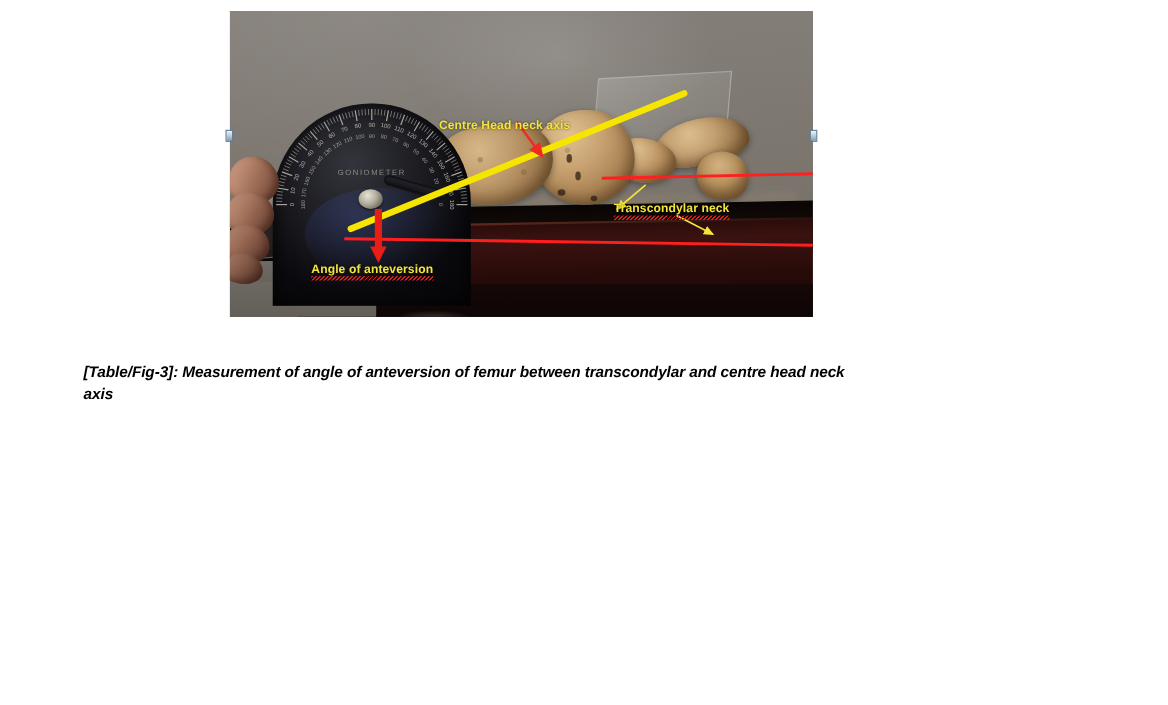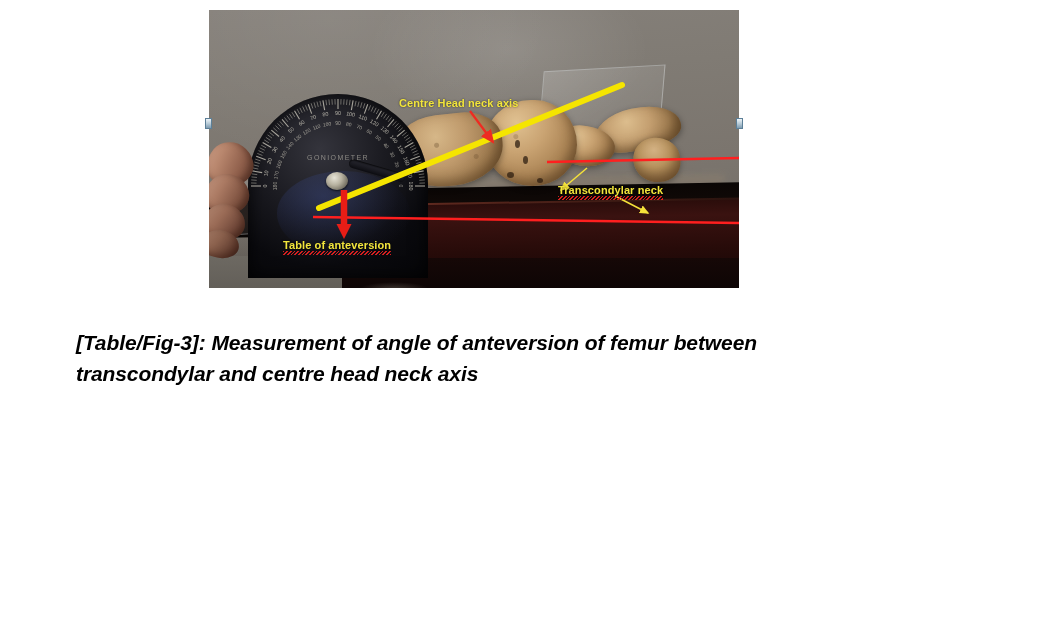--- a/index.html
+++ b/index.html
@@ -268,42 +268,42 @@
     position: absolute;
     z-index: 46;
     font-family: "Liberation Sans", sans-serif;
     font-size: 11px;
     font-weight: 700;
     color: #f2e53c;
     white-space: nowrap;
     text-shadow: 0 0 2px rgba(0,0,0,.65);
     letter-spacing: .1px;
   }
-  .anno-label.lbl-head  { left: 190px; top: 87px; text-align: right; }
+  .anno-label.lbl-head  { left: 190px; top: 98px; text-align: right; }
   .anno-label.lbl-trans { left: 349px; top: 174px; }
   .anno-label.lbl-angle { left: 74px;  top: 229px; }
 
   
   .squiggle {
     position: absolute;
     left: 0; bottom: -4px;
     width: 100%; height: 4px;
     background-image:
       repeating-linear-gradient(135deg, #e02020 0 1.2px, rgba(0,0,0,0) 1.2px 2.6px);
     opacity: .95;
   }
 
   
   .caption {
     position: absolute;
     left: 76px;
     top: 328px;
     width: 720px;
     font-family: "Liberation Sans", sans-serif;
-    font-size: 21px;
+    font-size: 14px;
     font-weight: 700;
     font-style: italic;
     line-height: 1.46;
     color: #000000;
     letter-spacing: -.1px;
   }
 </style>
 </head>
 <body>
 
@@ -526,21 +526,21 @@
       <div class="anno-label lbl-head">
         <span>Centre Head neck axis</span>
       </div>
 
       <div class="anno-label lbl-trans">
         <span>Transcondylar neck</span>
         <span class="squiggle"></span>
       </div>
 
       <div class="anno-label lbl-angle">
-        <span>Table of anteversion</span>
+        <span>Angle of anteversion</span>
         <span class="squiggle"></span>
       </div>
 
     </div>
 
     <div class="sel-handle left"></div>
     <div class="sel-handle right"></div>
   </div>
 
   <div class="caption">[Table/Fig-3]: Measurement of angle of anteversion of femur between transcondylar and centre head neck axis</div>

